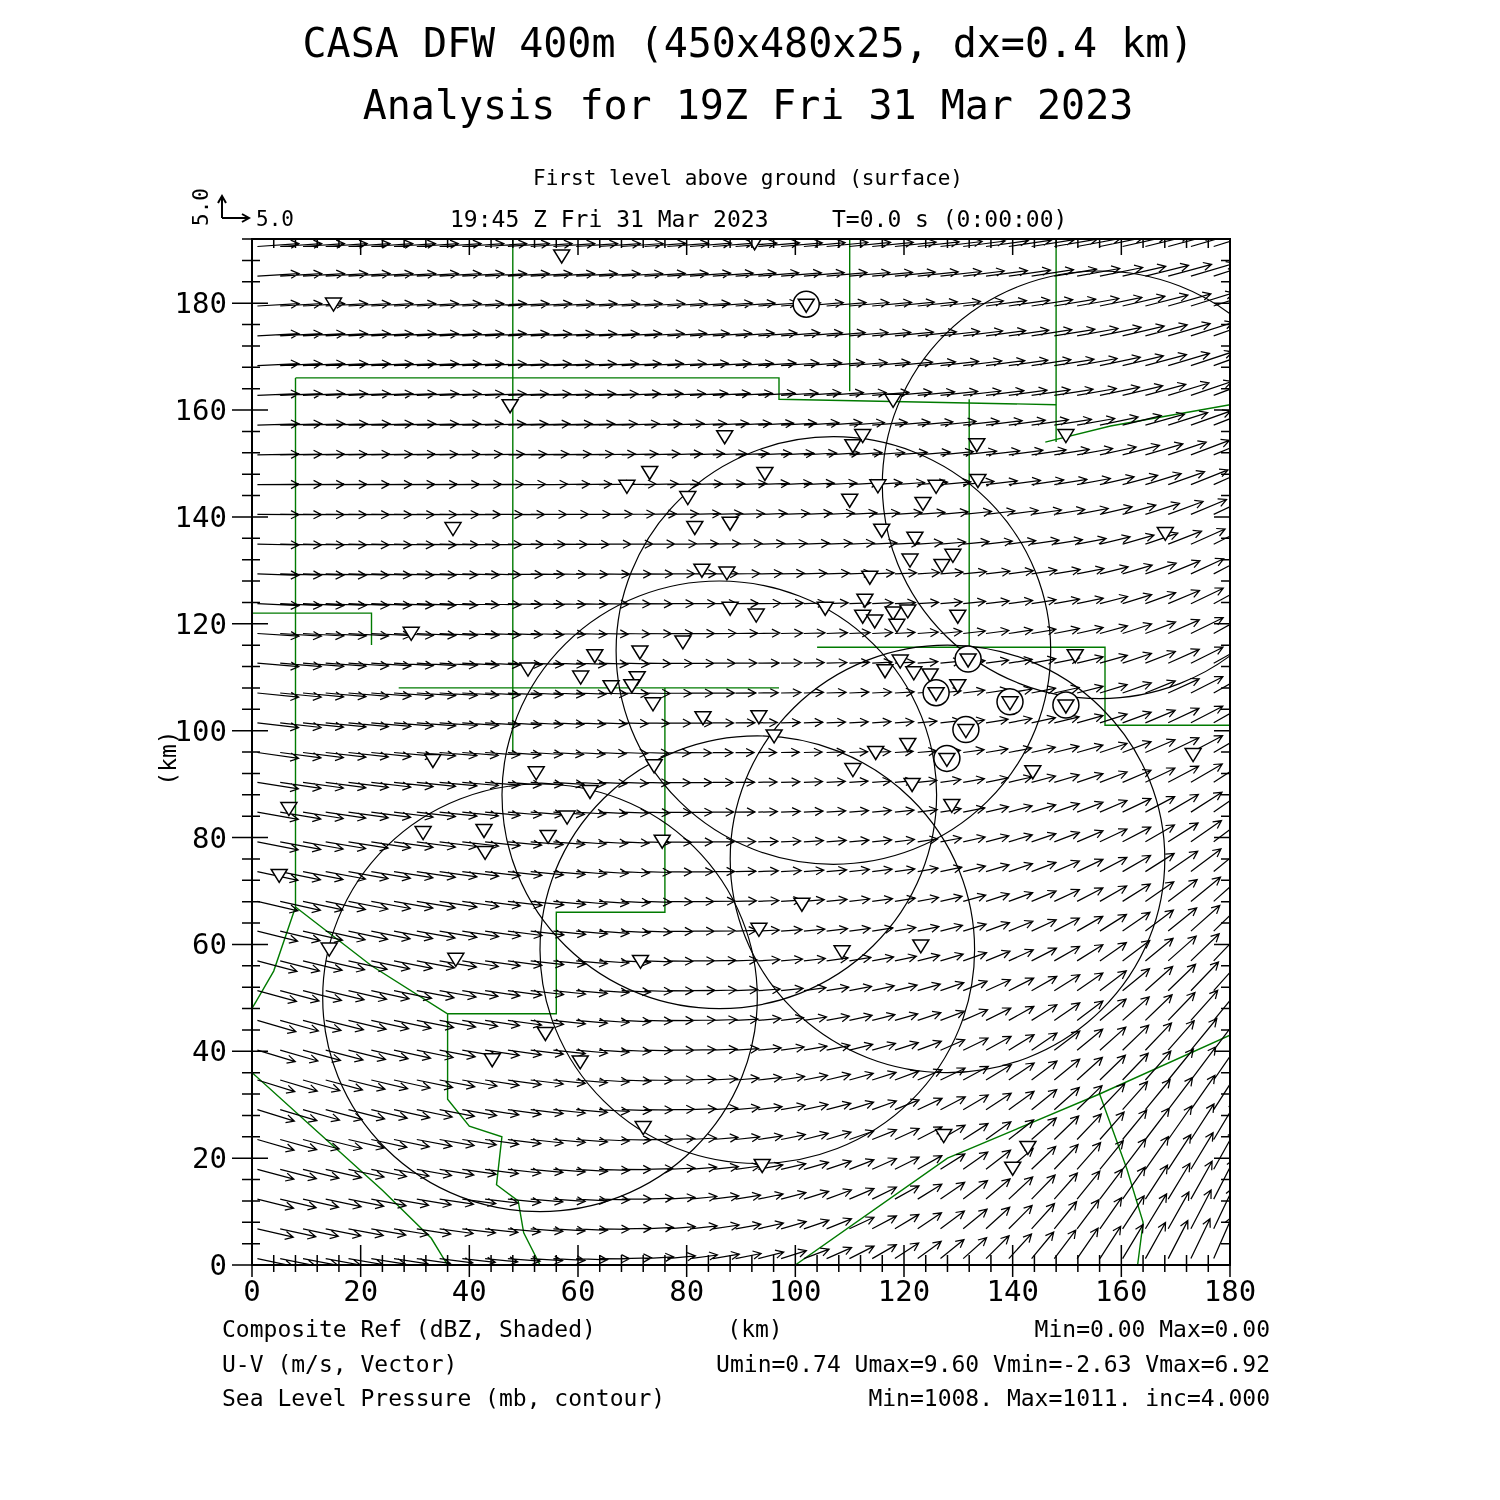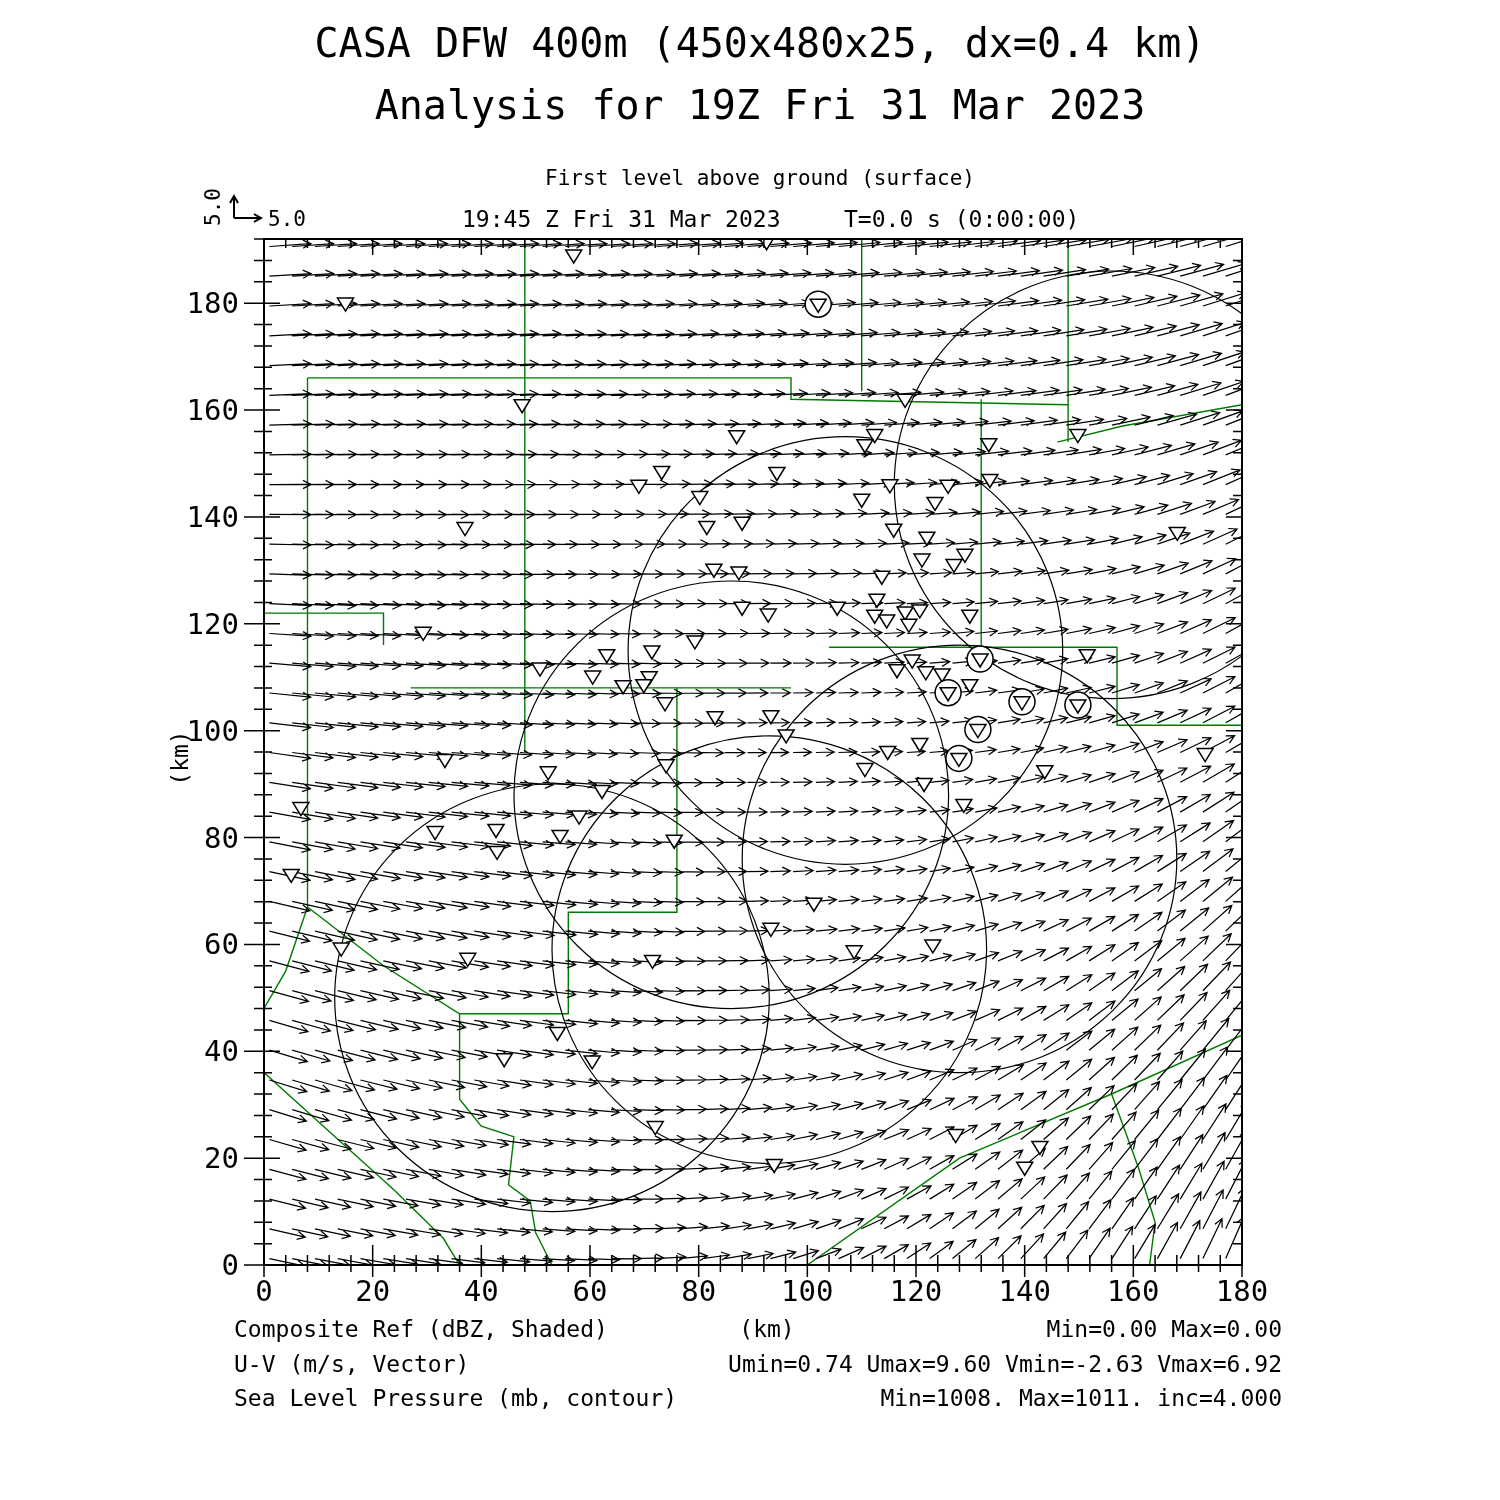--- a/index.html
+++ b/index.html
@@ -1,16 +1,16 @@
 <!DOCTYPE html>
 <html><head>
 <meta charset="utf-8">
 <style>
   html,body{margin:0;padding:0;background:#ffffff;}
-  #canvas{position:relative;width:1292px;height:1500px;background:#ffffff;padding-left:12px;}
+  #canvas{position:relative;width:1292px;height:1500px;background:#ffffff;}
   svg text{font-family:"DejaVu Sans Mono", monospace;fill:#000;}
   .t40{font-size:40px;}
   .t23{font-size:23px;}
   .t21{font-size:21px;}
   .t29{font-size:29px;}
   .ctr{text-anchor:middle;}
   .rgt{text-anchor:end;}
 </style>
 </head>
 <body>

